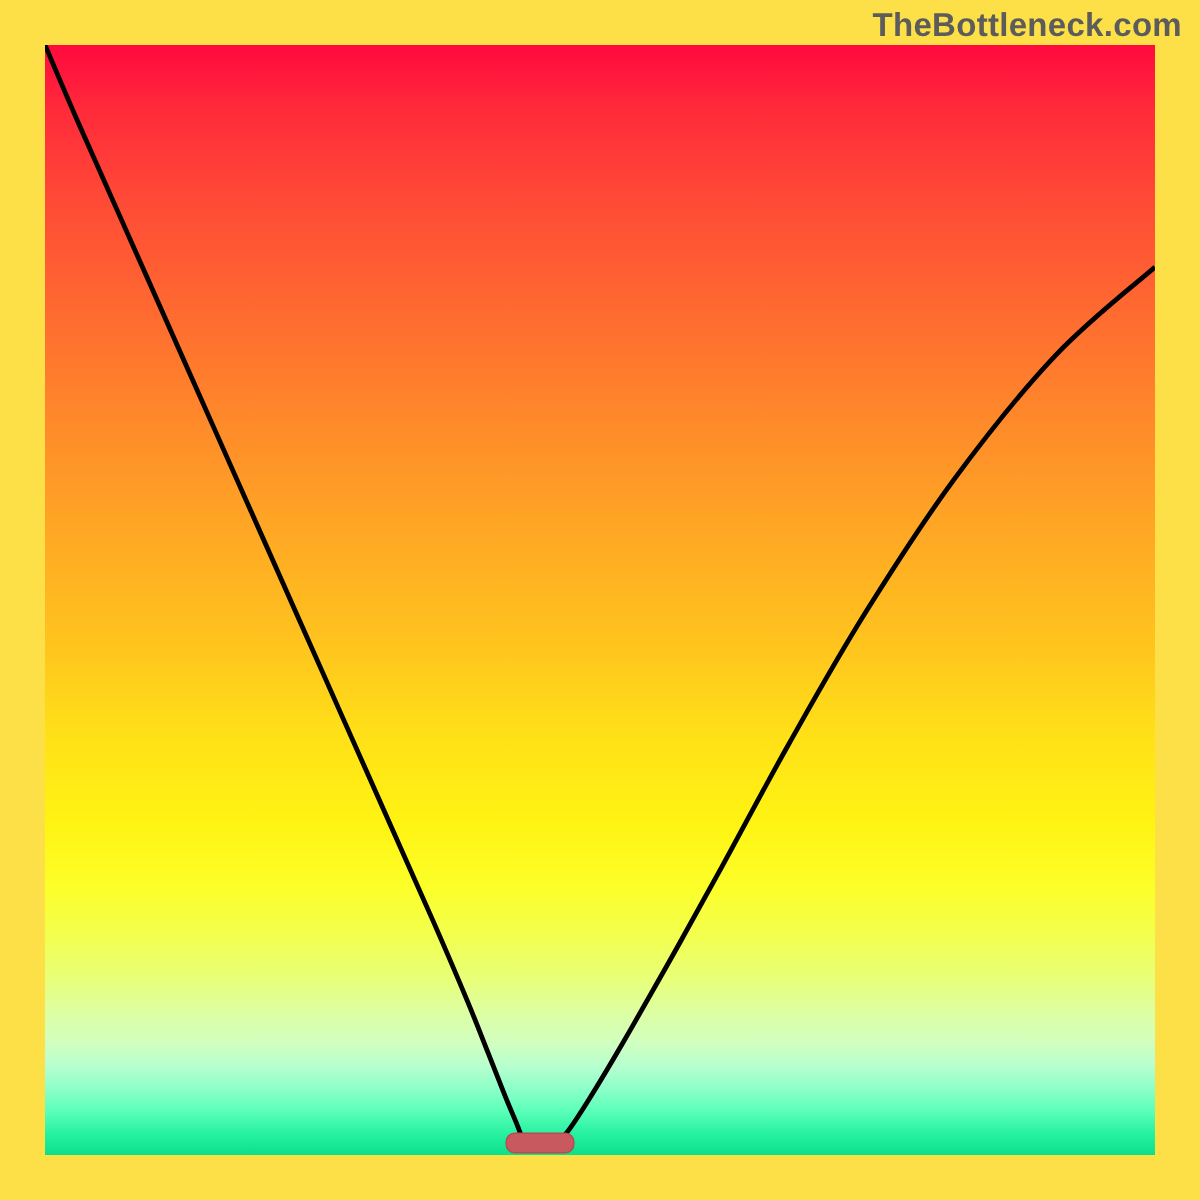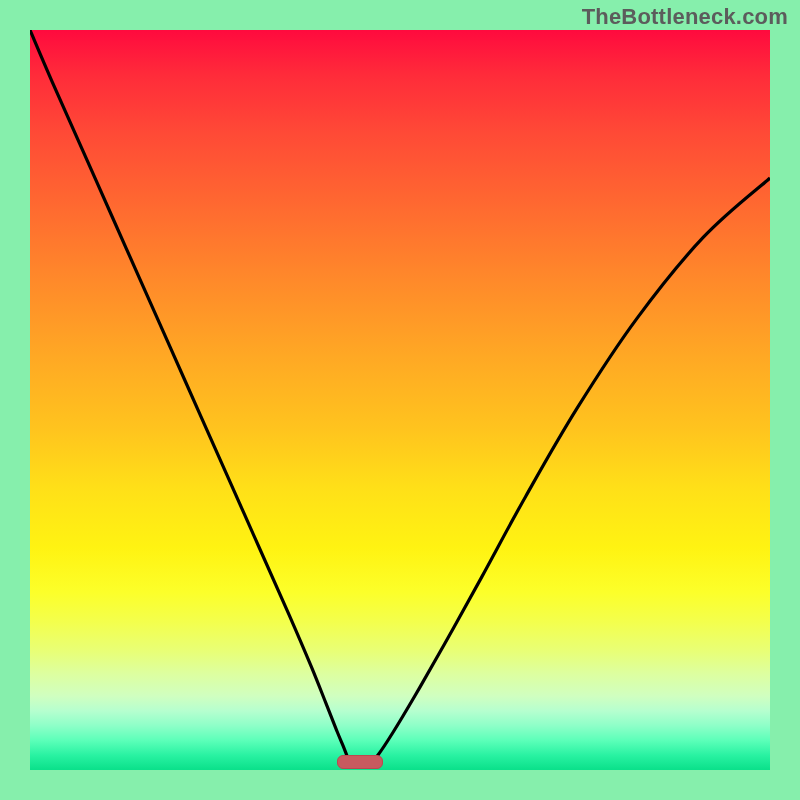--- a/index.html
+++ b/index.html
@@ -8,21 +8,21 @@
     width: 800px;
     height: 800px;
     overflow: hidden;
     background: #000;
     font-family: Arial, Helvetica, sans-serif;
   }
   .frame {
     position: relative;
     width: 800px;
     height: 800px;
-    background: #86efac;
+    background: #fde047;
   }
   .watermark {
     position: absolute;
     top: 4px;
     right: 12px;
     color: #5c5c5c;
     font-size: 22px;
     font-weight: 600;
     letter-spacing: 0.2px;
     z-index: 5;

